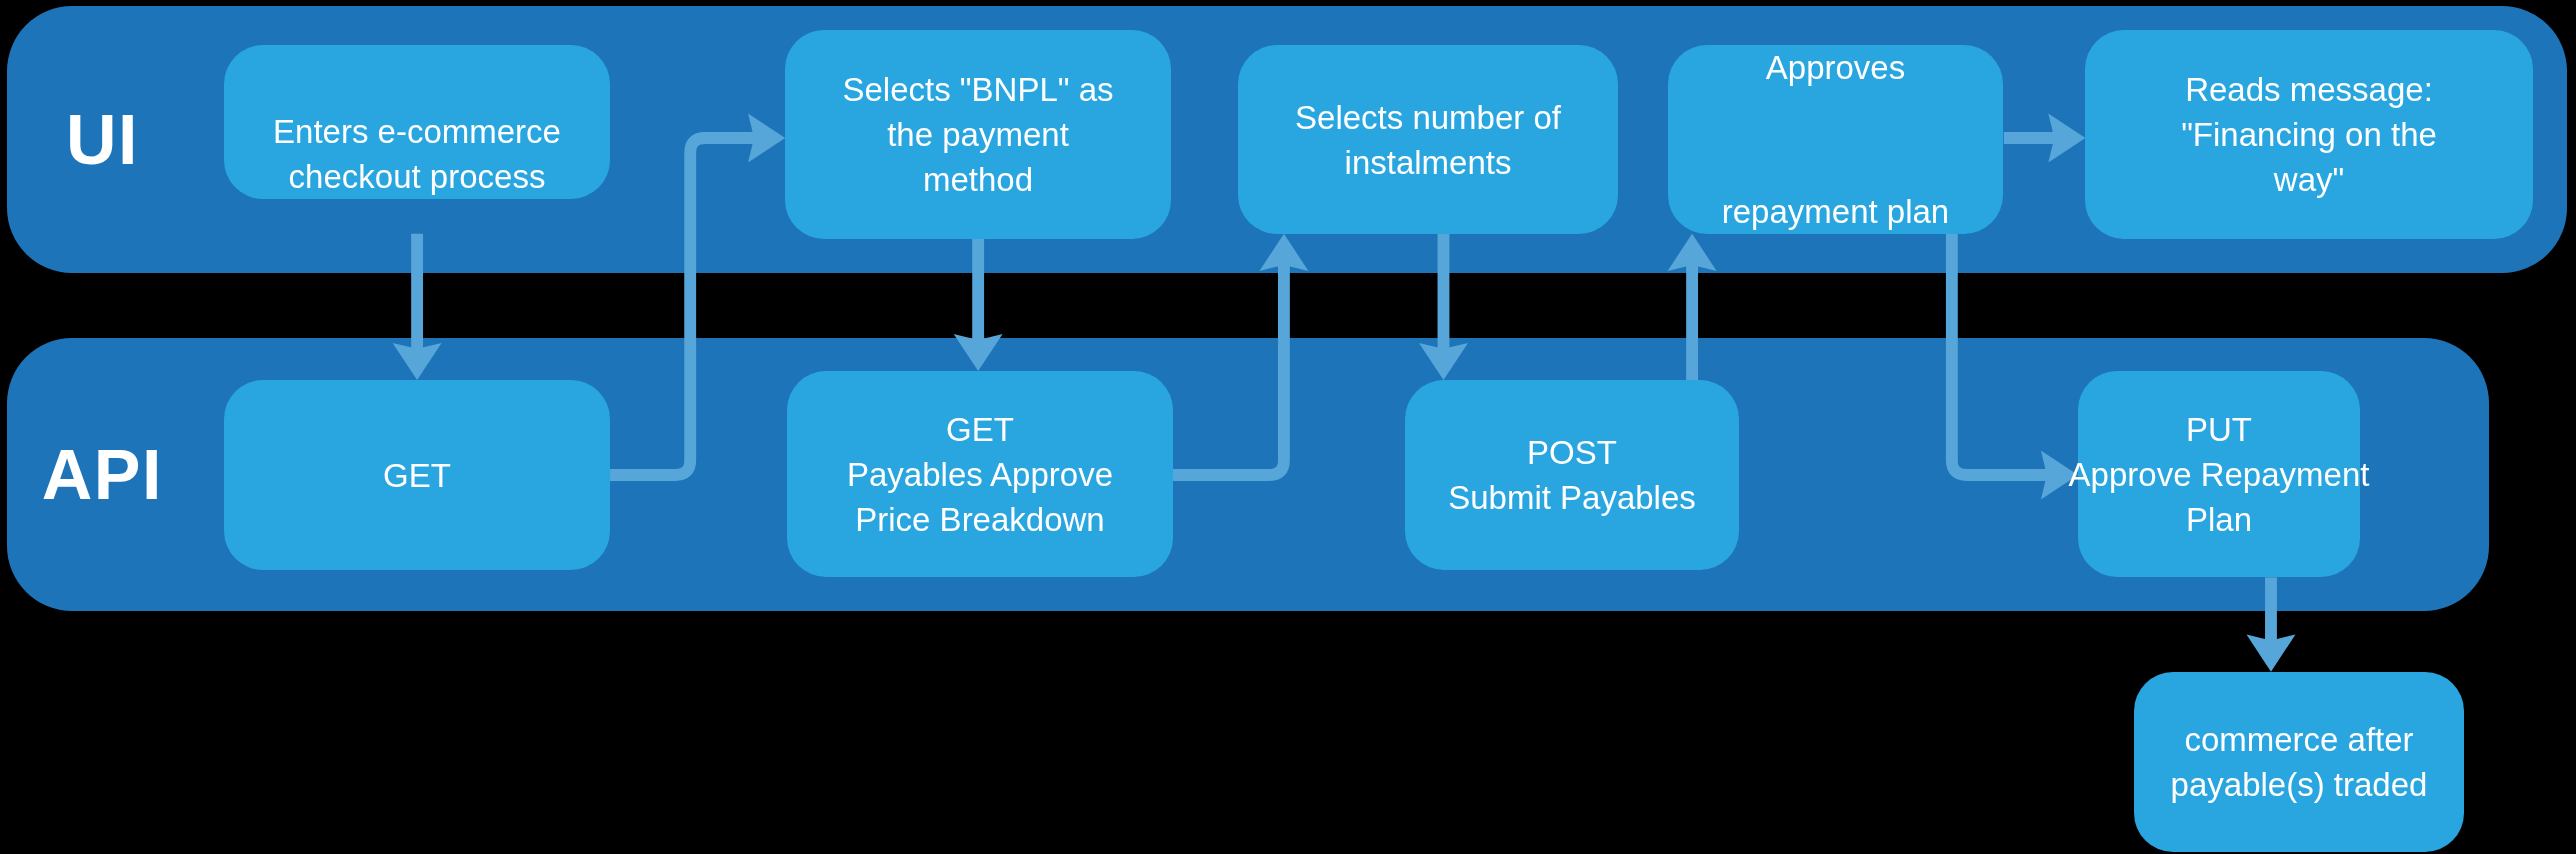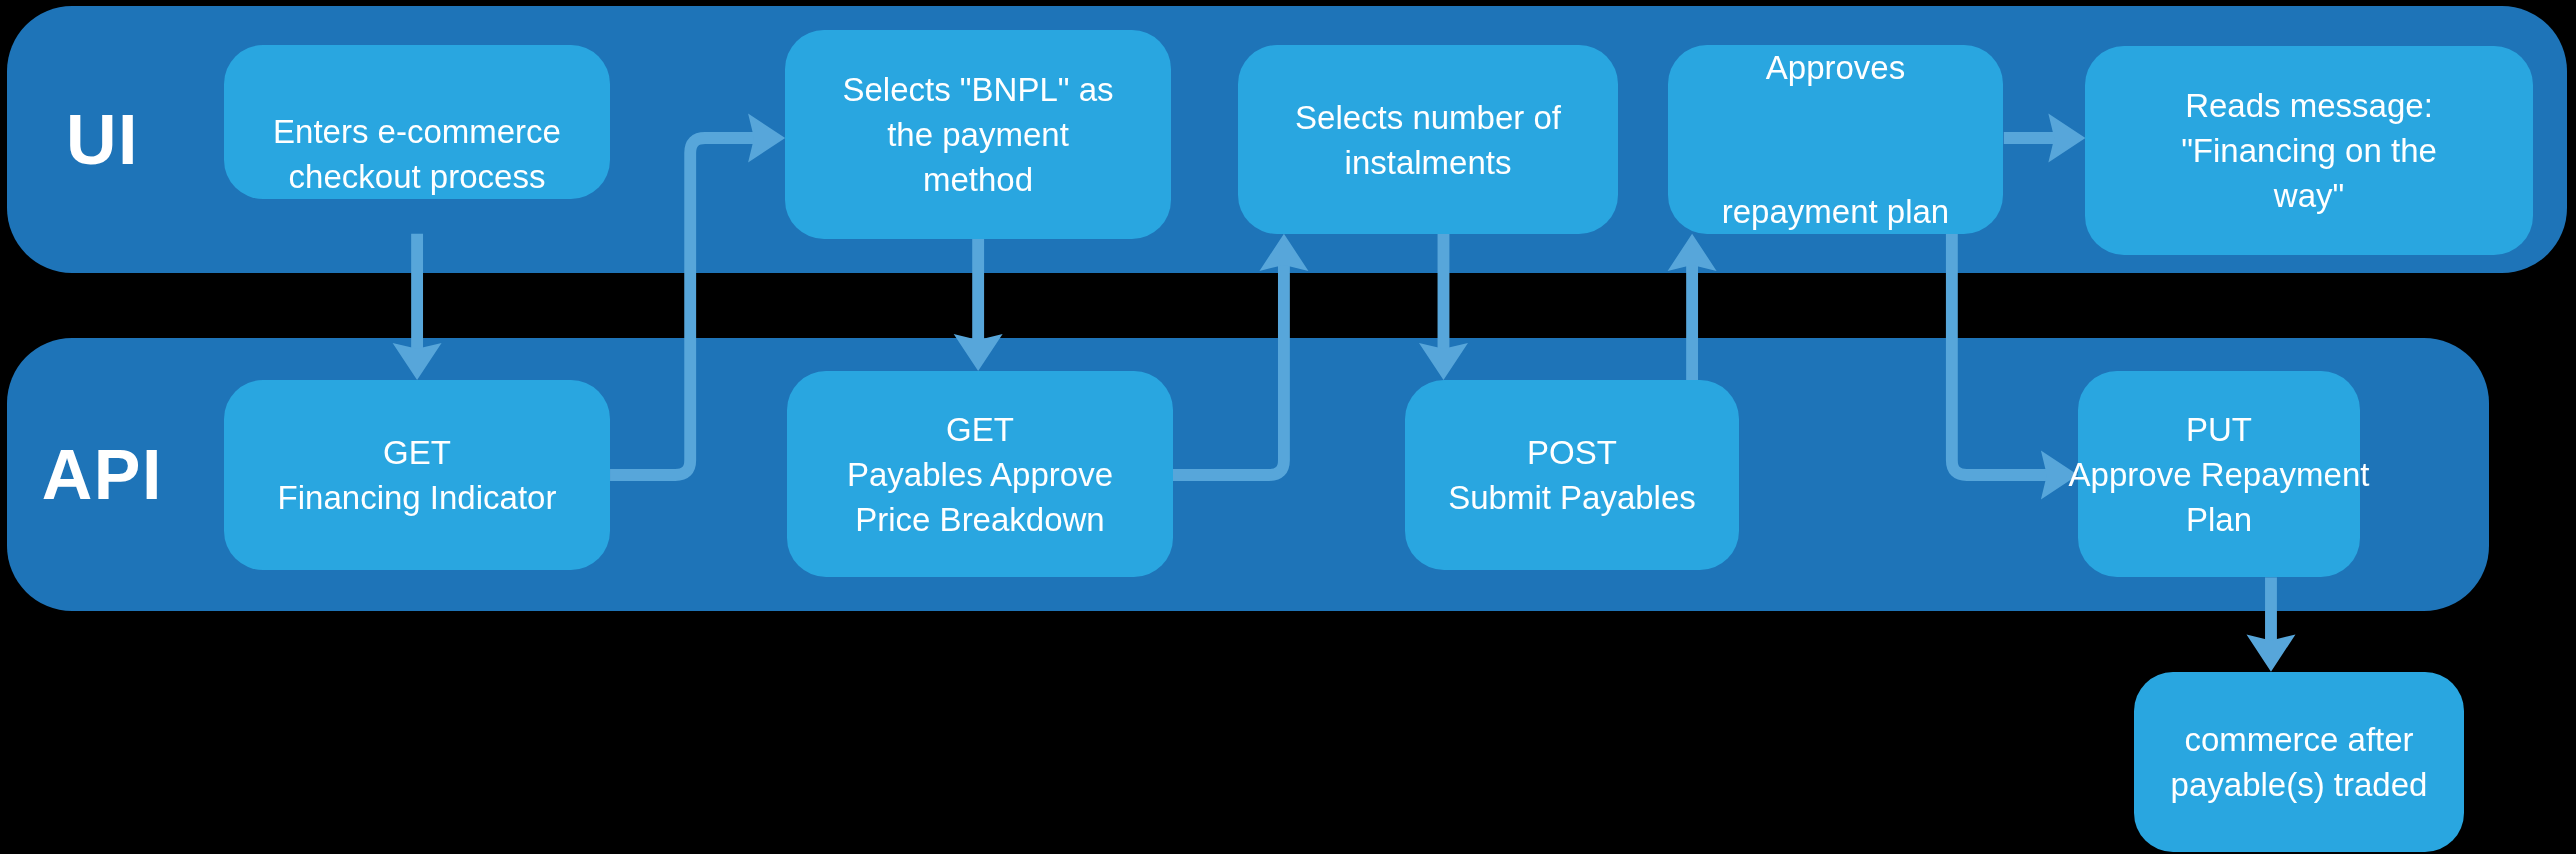--- a/index.html
+++ b/index.html
@@ -140,29 +140,28 @@
   <div class="node" style="left:1238px; top:45px; width:380px; height:189px;">
     <div class="line">Selects number of</div>
     <div class="line">instalments</div>
   </div>
 
   <div class="node" style="left:1668px; top:45px; width:335px; height:189px;justify-content:space-between;">
     <div class="line">Approves</div>
     <div class="line">repayment plan</div>
   </div>
 
-  <div class="node" style="left:2085px; top:46px; width:448px; height:209px;">
+  <div class="node" style="left:2085px; top:30px; width:448px; height:209px;">
     <div class="line">Reads message:</div>
     <div class="line">"Financing on the</div>
     <div class="line">way"</div>
   </div>
 
   <div class="node" style="left:224px; top:380px; width:386px; height:190px;">
     <div class="line">GET</div>
-    <div class="line">Financing Indicator</div>
   </div>
 
   <div class="node" style="left:787px; top:371px; width:386px; height:206px;">
     <div class="line">GET</div>
     <div class="line">Payables Approve</div>
     <div class="line">Price Breakdown</div>
   </div>
 
   <div class="node" style="left:1405px; top:380px; width:334px; height:190px;">
     <div class="line">POST</div>

